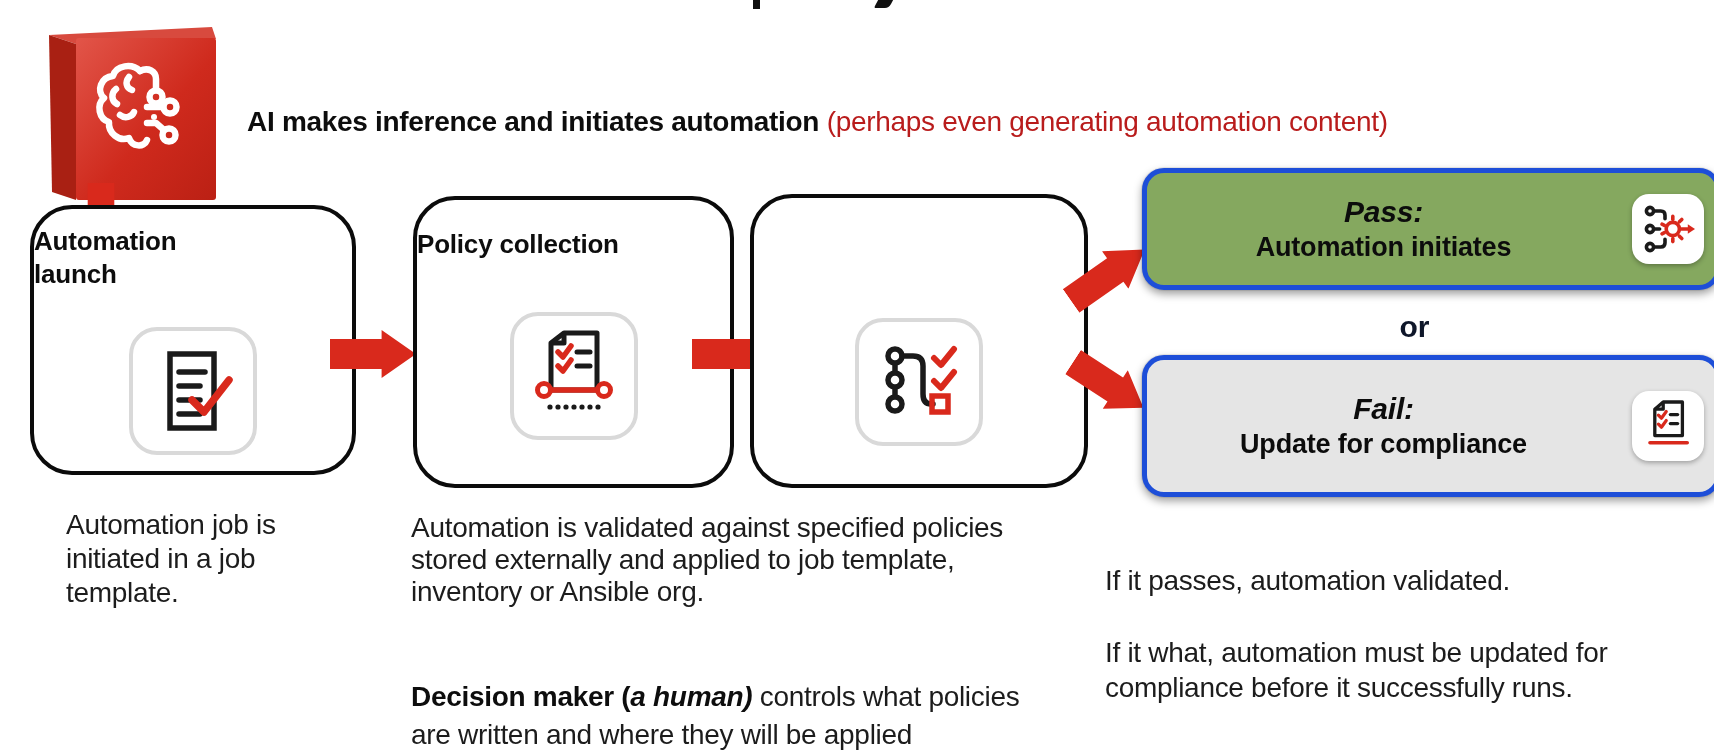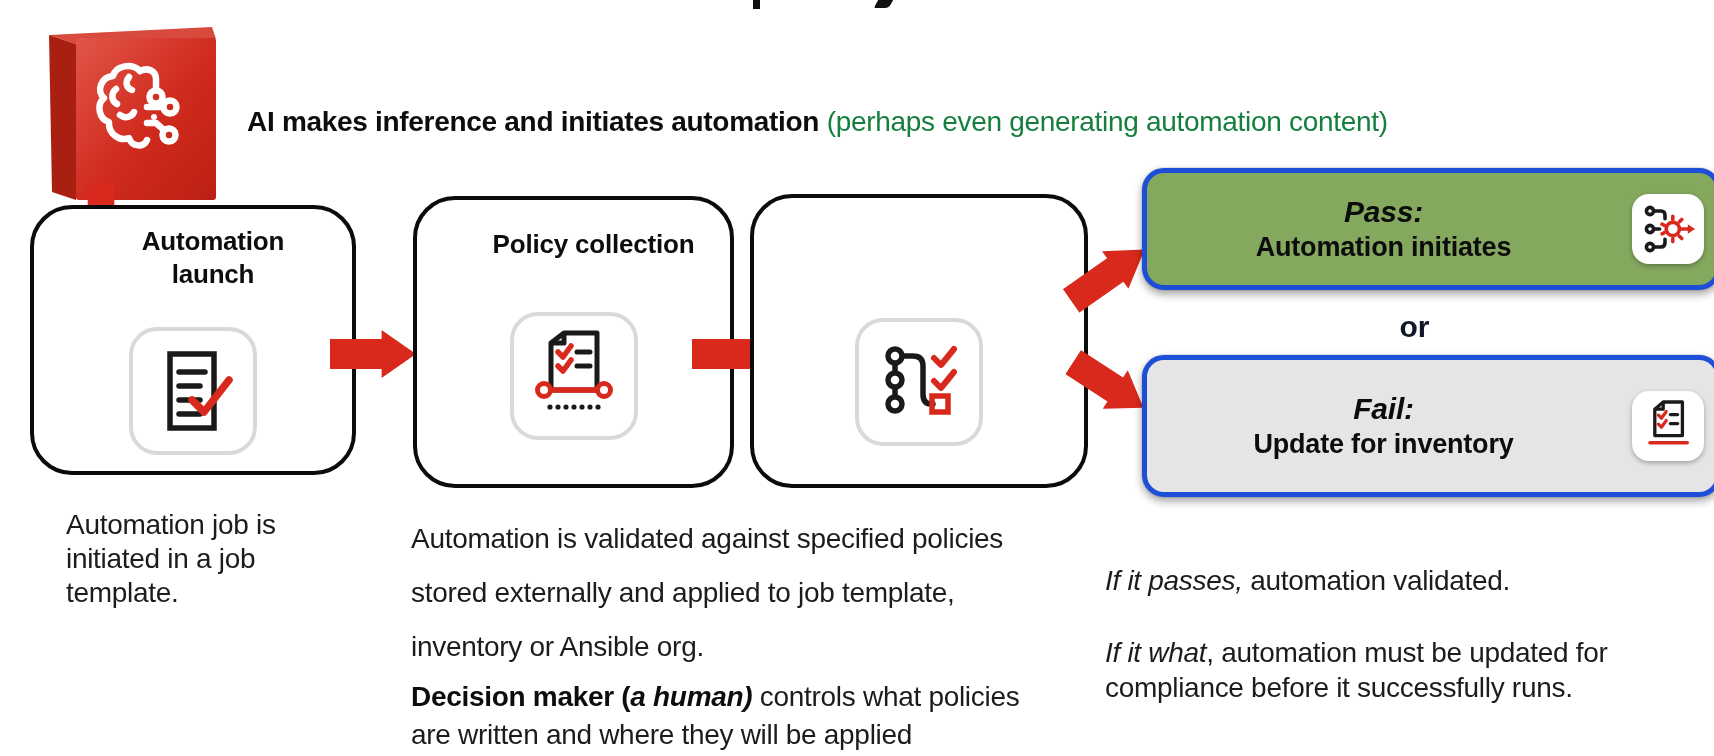--- a/index.html
+++ b/index.html
@@ -7,21 +7,21 @@
     position:relative;width:1714px;height:756px;background:#fff;overflow:hidden;
     font-family:"Liberation Sans", sans-serif;color:#111;
   }
   .abs{position:absolute;}
   
   .frag1{left:753px;top:0;width:7px;height:9px;background:#101010;}
   .frag2{left:876px;top:0;width:15px;height:8px;background:#101010;transform:skewX(-28deg);border-radius:0 0 4px 2px;}
   
   .header{left:247px;top:106px;width:1400px;font-size:28px;letter-spacing:-0.3px;white-space:nowrap;}
   .header .b{font-weight:700;color:#0d0d0d;}
-  .header .r{font-weight:400;color:#15803d;}
+  .header .r{font-weight:400;color:#b91c1c;}
   
   .cube{left:44px;top:22px;width:175px;height:180px;}
   
   .arrow-down{
     left:66px;top:183px;width:70px;height:58px;background:#d9291c;
     clip-path:polygon(31% 0,69% 0,69% 52%,100% 52%,50% 100%,0 52%,31% 52%);
   }
   .arrow-right{
     background:#d9291c;
     clip-path:polygon(0 19%,60% 19%,60% 0,100% 50%,60% 100%,60% 81%,0 81%);
@@ -29,22 +29,22 @@
   .a1{left:330px;top:330px;width:86px;height:48px;}
   .a2{left:692px;top:330px;width:102px;height:48px;}
   .a-up{left:1071px;top:278px;width:90px;height:46px;transform:rotate(-35deg);transform-origin:left center;}
   .a-dn{left:1073px;top:339px;width:84px;height:46px;transform:rotate(33deg);transform-origin:left center;}
   
   .fbox{background:#fff;border:4.5px solid #0b0b0b;border-radius:42px;}
   .b1{left:30px;top:205px;width:318px;height:262px;}
   .b2{left:413px;top:196px;width:313px;height:284px;}
   .b3{left:750px;top:194px;width:330px;height:286px;}
   .fbox .title{
-    position:absolute;left:0;right:0;text-align:center;font-weight:700;
-    font-size:26px;line-height:33px;letter-spacing:-0.2px;color:#0d0d0d;white-space:pre-line;margin-left:40px;
+    position:absolute;left:0;right:0;text-align:left;font-weight:700;
+    font-size:26px;line-height:33px;letter-spacing:-0.2px;color:#0d0d0d;white-space:pre-line;
   }
   .b1 .title{top:16px;}
   .b2 .title{top:28px;}
   .b3 .title{top:30px;}
   .icon-tile{
     position:absolute;left:50%;transform:translateX(-50%);
     width:120px;height:120px;border:4px solid #d9d9d9;border-radius:28px;background:#fff;
   }
   .b1 .icon-tile{top:118px;}
   .b2 .icon-tile{top:112px;}
@@ -68,27 +68,27 @@
   .mini-tile{
     position:absolute;right:12px;top:50%;transform:translateY(-50%);
     width:72px;height:70px;background:#fff;border-radius:17px;
     box-shadow:0 2px 5px rgba(0,0,0,.3);
   }
   .mini-tile svg{position:absolute;left:6px;top:5px;}
   .or{left:1142px;top:310px;width:545px;text-align:center;font-weight:700;font-size:30px;color:#0f172a;}
   
   .para{font-size:28px;letter-spacing:-0.3px;color:#1c1c1c;white-space:pre-line;}
   .p-col1{left:66px;top:508px;width:330px;line-height:34px;}
-  .p-col2a{left:411px;top:512px;width:700px;line-height:54px;}
+  .p-col2a{left:411px;top:512px;width:700px;line-height:32px;}
   .p-col2b{left:411px;top:640px;width:700px;line-height:38px;}
   .p-col2b .b{font-weight:700;color:#0d0d0d;}
   .p-col2b .bi{font-weight:700;font-style:italic;color:#0d0d0d;text-align:center;}
   .p-col3a{left:1105px;top:528px;width:600px;line-height:35px;}
   .p-col3b{left:1105px;top:600px;width:600px;line-height:35px;}
-  .it{font-style:italic;text-align:center;}
+  .it{text-align:center;}
 </style>
 </head>
 <body>
 
 <div class="canvas">
 
   <div class="abs frag1"></div>
   <div class="abs frag2"></div>
 
   <div class="abs cube">
@@ -227,21 +227,21 @@
         <polygon points="83,42 95,50 83,58" fill="#d9291c"></polygon>
       </svg>
     </div>
   </div>
 
   <div class="abs or">or</div>
 
   <div class="abs outcome fail">
     <div class="txt">
       <div class="lbl">Fail:</div>
-      <div class="sub">Update for inventory</div>
+      <div class="sub">Update for compliance</div>
     </div>
     <div class="mini-tile">
       <svg width="60" height="60" viewBox="0 0 100 100" fill="none">
         <path d="M42,10 L74,10 L74,66 L28,66 L28,22 Z" stroke="#1a1a1a" stroke-width="5.5" stroke-linejoin="round"></path>
         <path d="M42,10 L42,22 L28,22" stroke="#1a1a1a" stroke-width="5.5" stroke-linejoin="round"></path>
         <g stroke="#d9291c" stroke-width="5.5" stroke-linecap="round" stroke-linejoin="round">
           <path d="M34,32 L39,37 L47,26"></path>
             <path d="M34,47 L39,52 L47,41"></path>
         </g>
         <g stroke="#1a1a1a" stroke-width="5.5" stroke-linecap="round">

